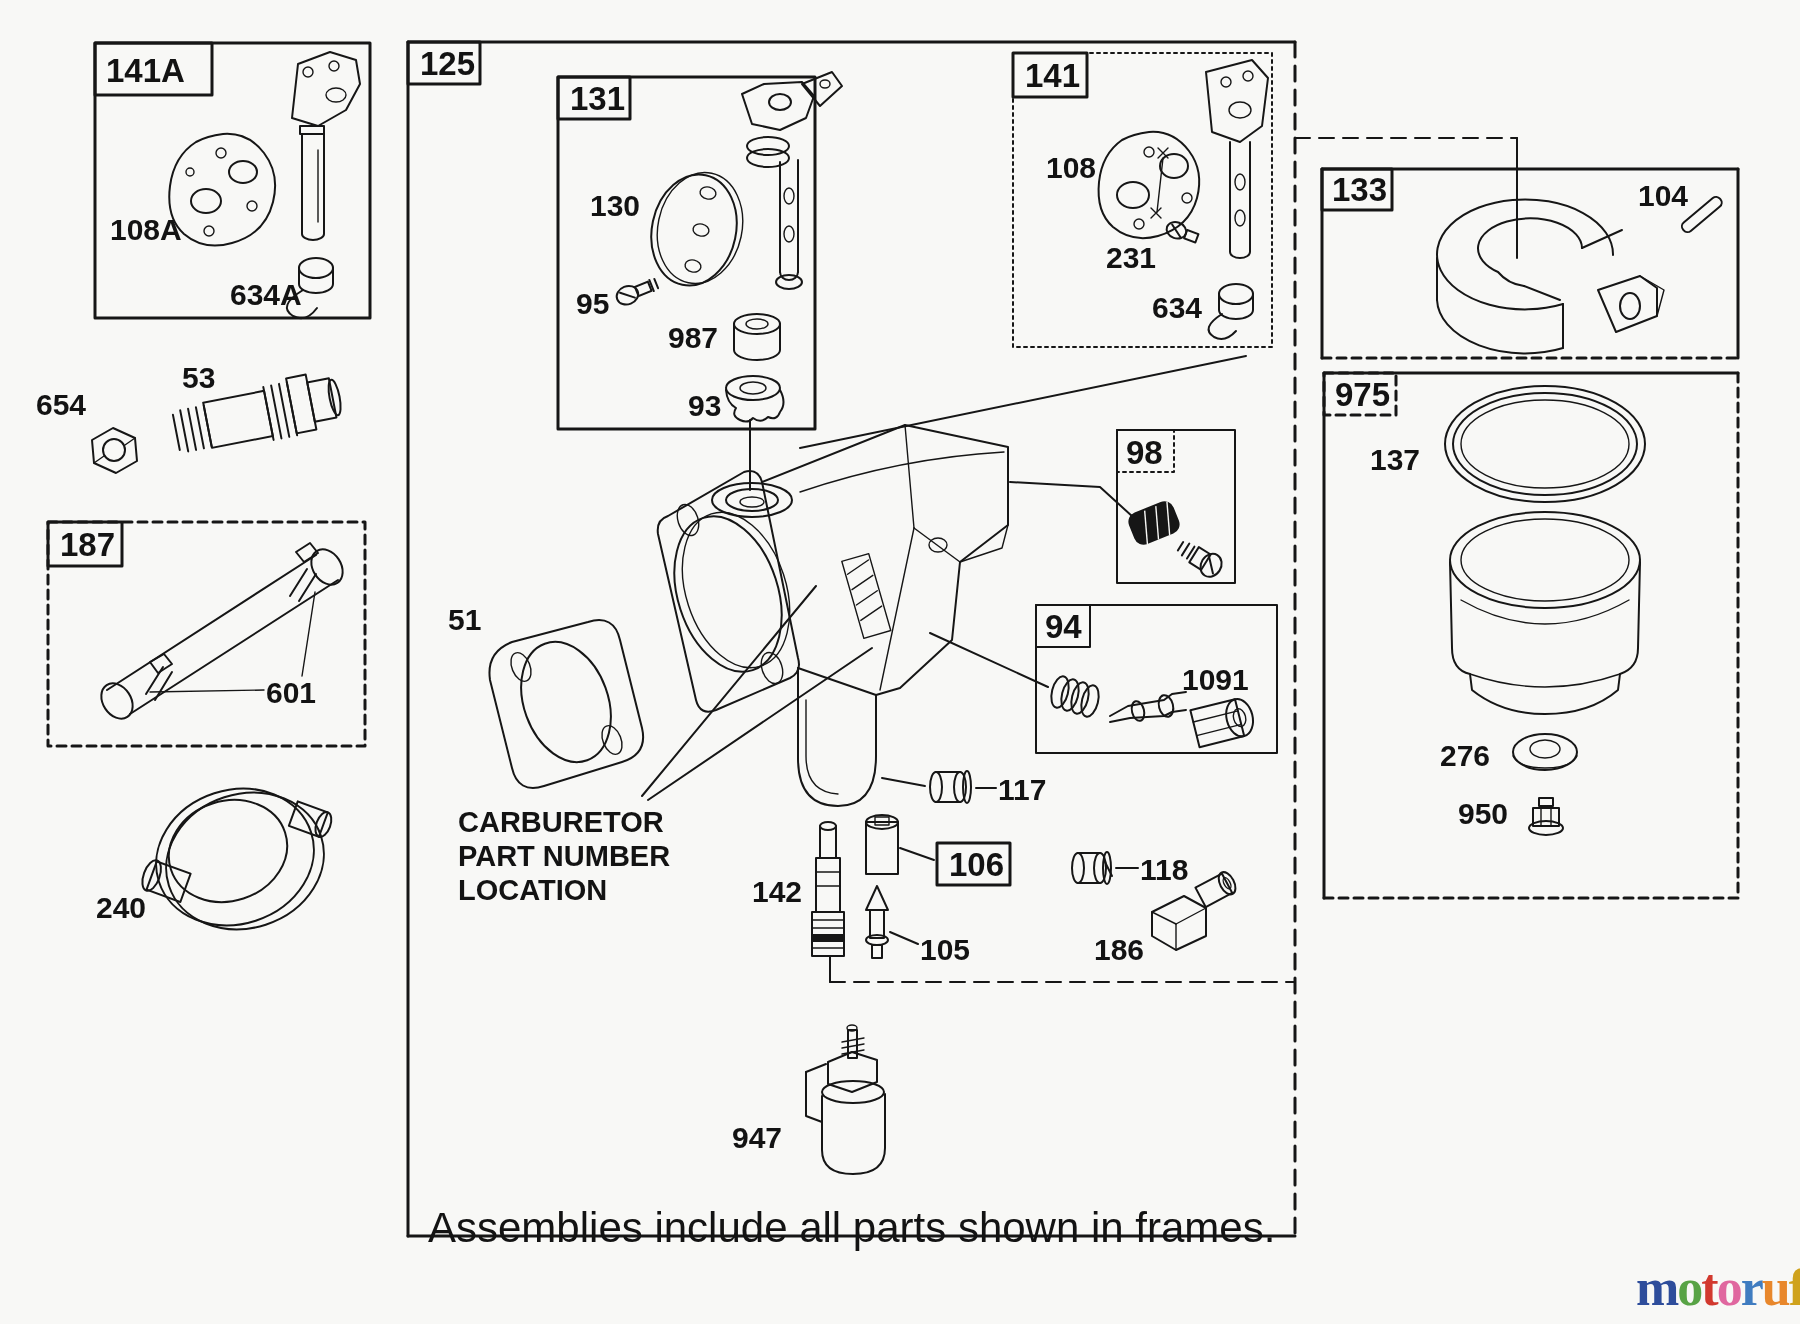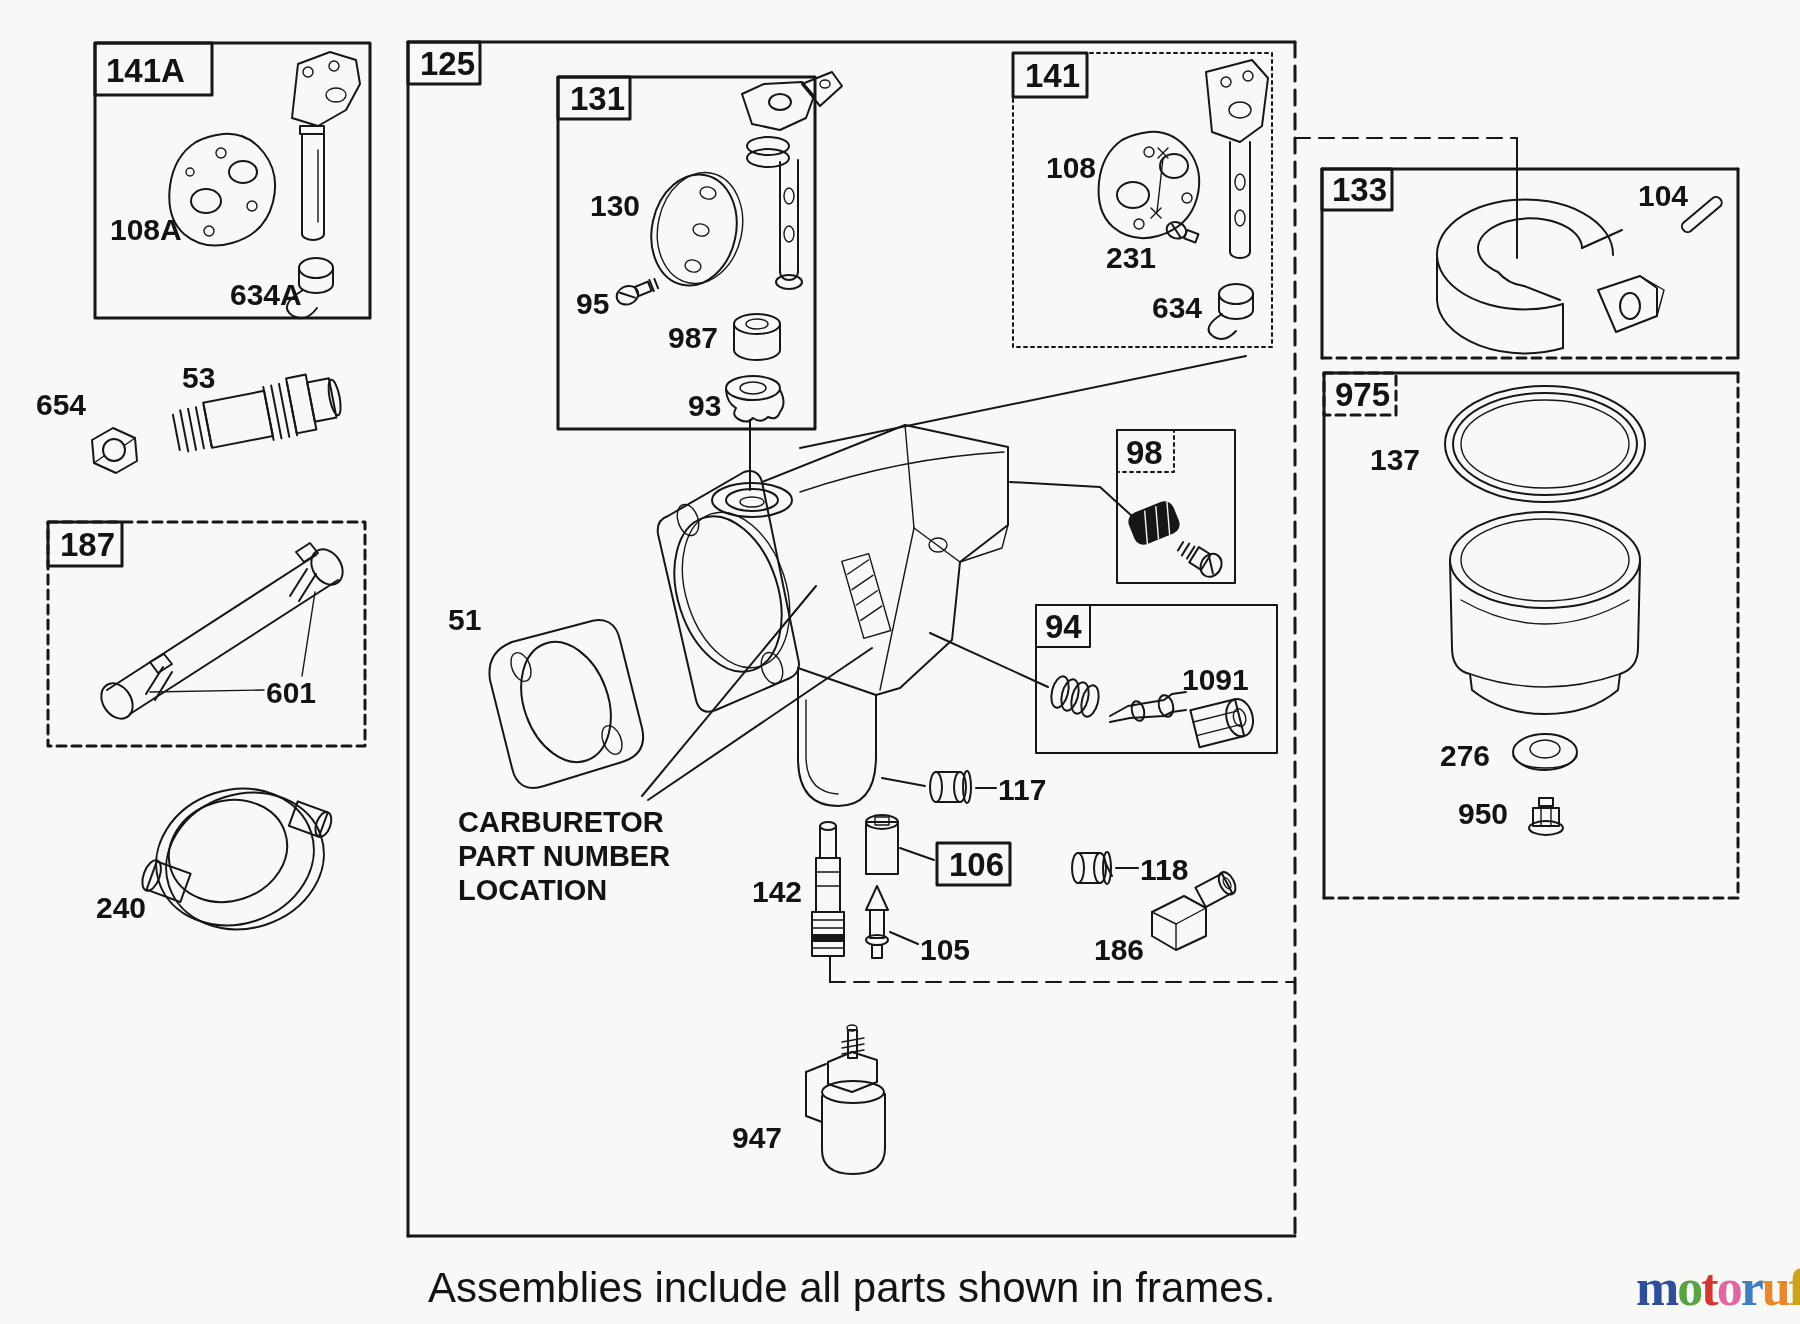--- a/index.html
+++ b/index.html
@@ -16,21 +16,21 @@
   .wht{stroke:#f8f8f6;}
   .dash{stroke-dasharray:15 9;}
   .dsh{stroke-dasharray:9 6;}
   .dot{stroke-dasharray:3 4;}
   
   .t{font-family:"Liberation Sans",sans-serif;font-weight:700;font-size:30px;fill:#131313;}
   .tf{font-size:33px;}
   .tn{font-size:29px;}
   
   .caption{
-    position:absolute;left:428px;top:1264px;width:900px;
+    position:absolute;left:428px;top:1204px;width:900px;
     font-size:42px;font-weight:400;color:#131313;letter-spacing:0px;
   }
   .logo{
     position:absolute;left:1636px;top:1262px;
     font-family:"Liberation Serif",serif;font-weight:700;font-size:52px;line-height:1;
     letter-spacing:-2px;
   }
 </style>
 </head>
 <body>

